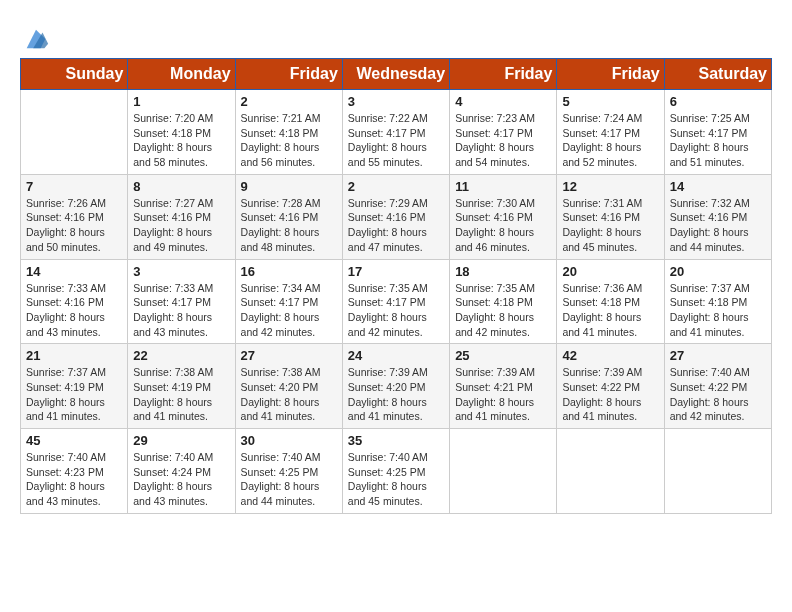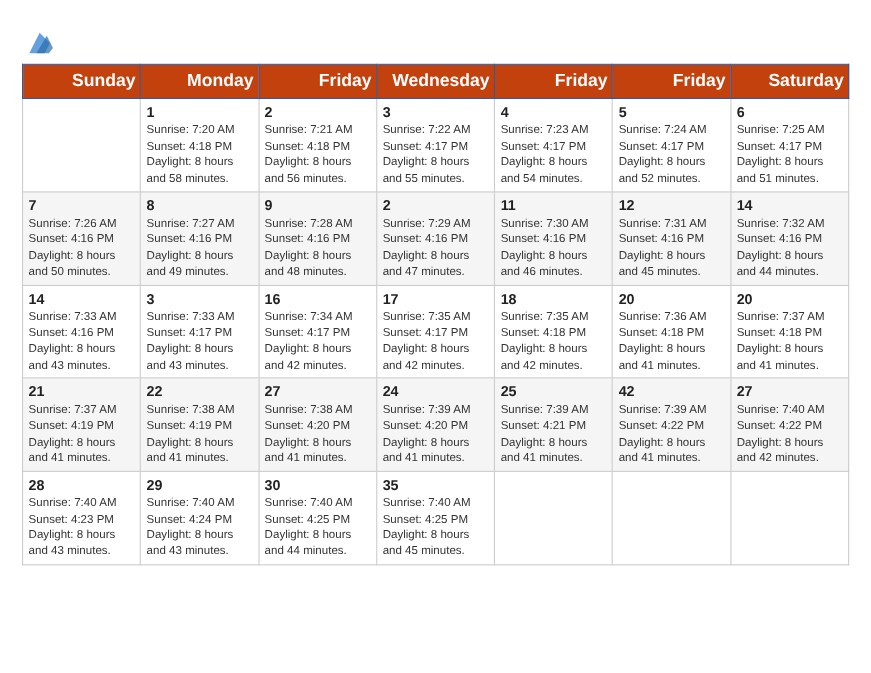--- a/index.html
+++ b/index.html
@@ -241,21 +241,21 @@
           <span class="day-number">42</span>
           <div class="day-info">Sunrise: 7:39 AM<br>Sunset: 4:22 PM<br>Daylight: 8 hours<br>and 41 minutes.</div>
         </td>
         <td>
           <span class="day-number">27</span>
           <div class="day-info">Sunrise: 7:40 AM<br>Sunset: 4:22 PM<br>Daylight: 8 hours<br>and 42 minutes.</div>
         </td>
       </tr>
       <tr>
         <td>
-          <span class="day-number">28</span>
+          <span class="day-number">45</span>
           <div class="day-info">Sunrise: 7:40 AM<br>Sunset: 4:23 PM<br>Daylight: 8 hours<br>and 43 minutes.</div>
         </td>
         <td>
           <span class="day-number">29</span>
           <div class="day-info">Sunrise: 7:40 AM<br>Sunset: 4:24 PM<br>Daylight: 8 hours<br>and 43 minutes.</div>
         </td>
         <td>
           <span class="day-number">30</span>
           <div class="day-info">Sunrise: 7:40 AM<br>Sunset: 4:25 PM<br>Daylight: 8 hours<br>and 44 minutes.</div>
         </td>

